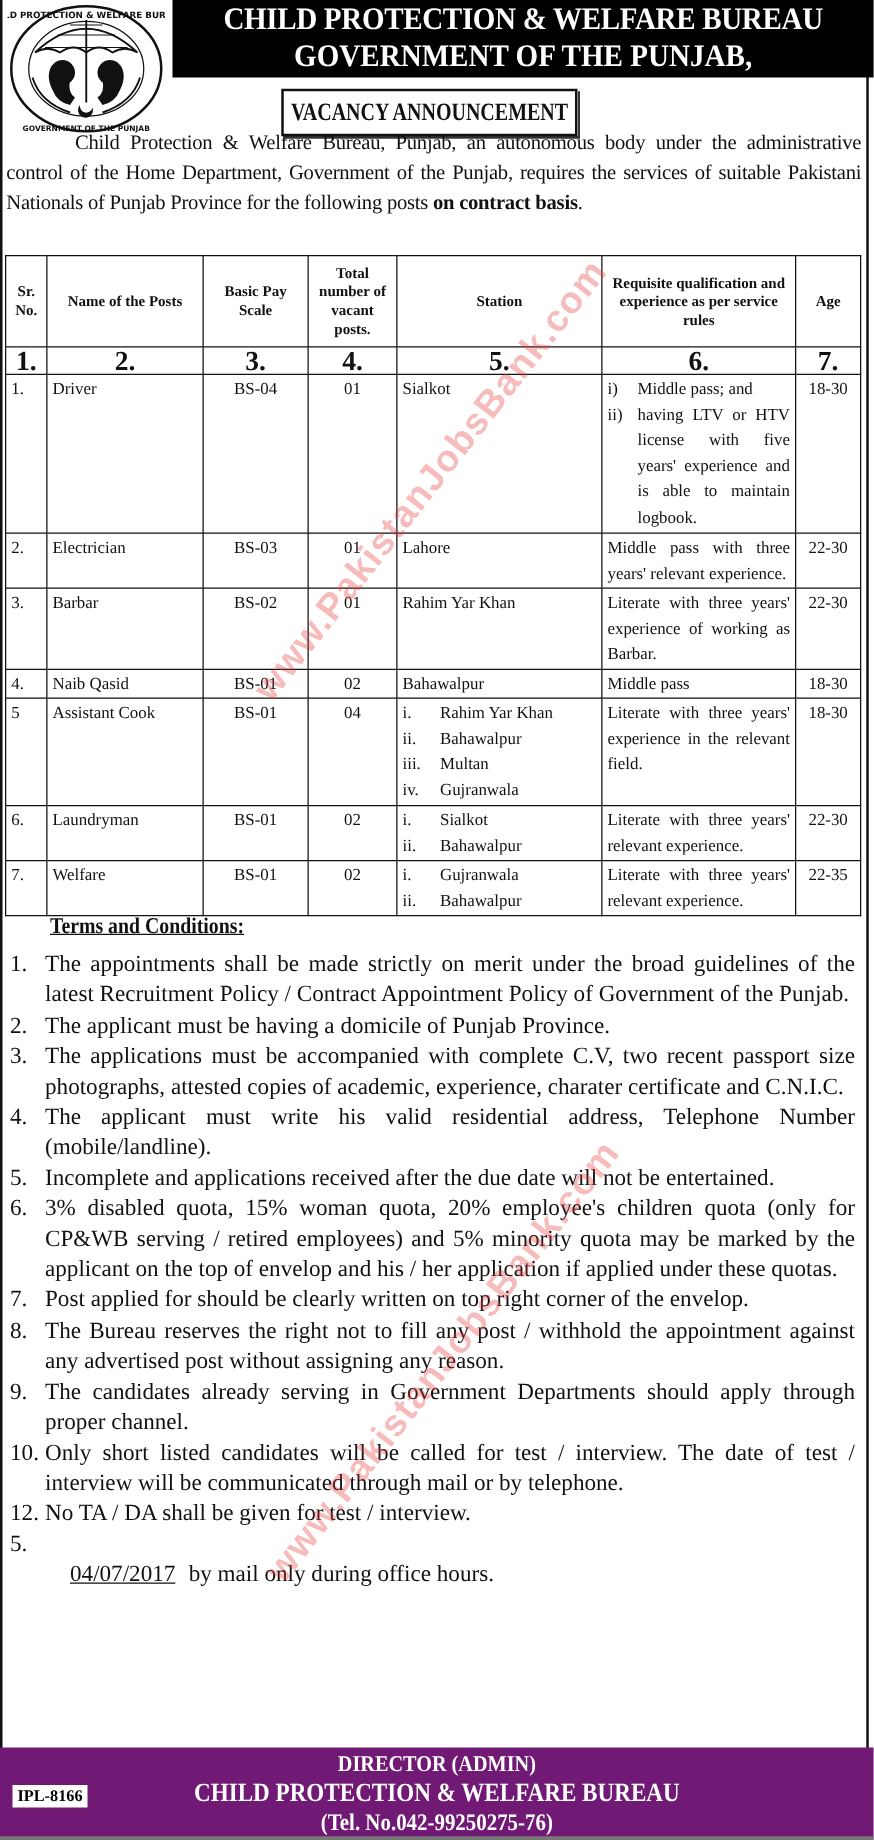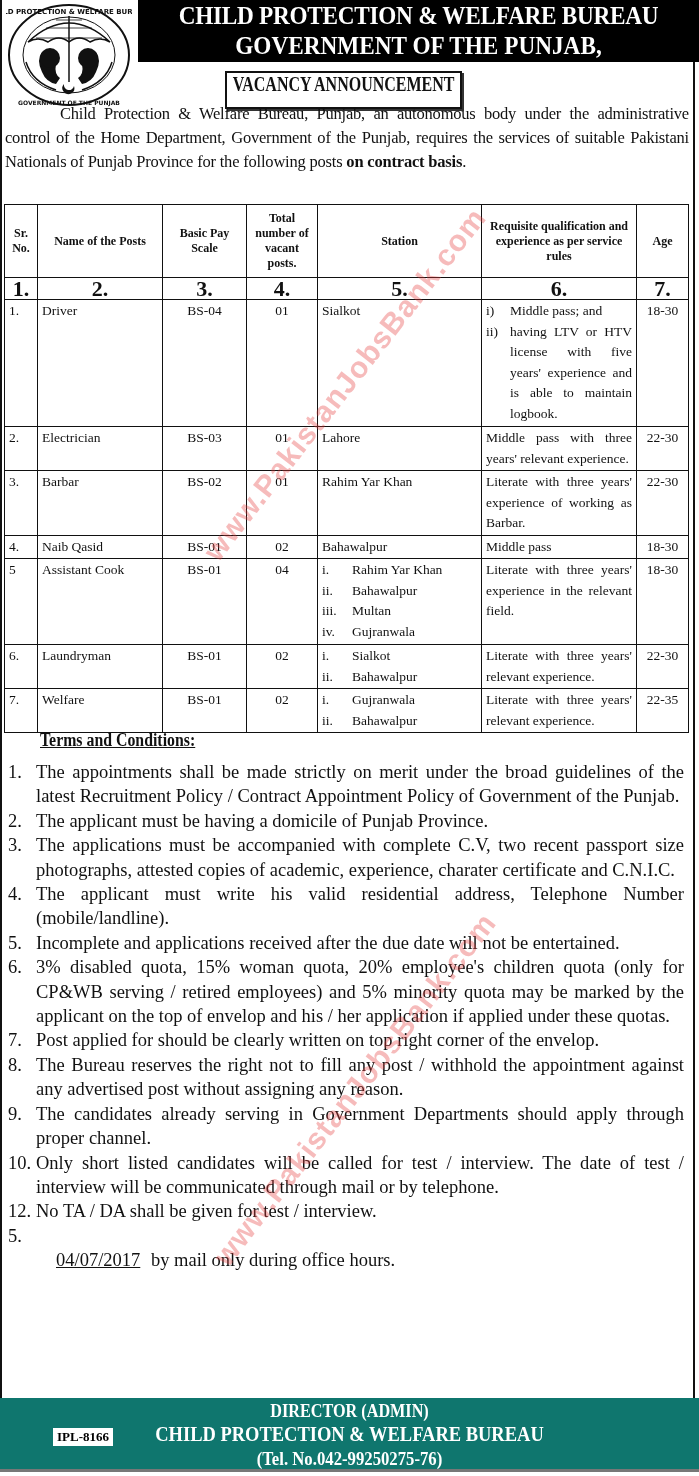--- a/index.html
+++ b/index.html
@@ -16,21 +16,21 @@
   }
   .header-bar {
     position: absolute; left: 138px; top: 0; width: 561px; height: 62px; background: #000;
     color: #fff; text-align: center; font-weight: bold;
   }
   .header-bar .l1 { font-size: 25px; line-height: 30px; letter-spacing: -0.3px; transform: scaleX(0.93); transform-origin: center; white-space: nowrap; margin-top: 1px; }
   .header-bar .l2 { font-size: 25px; line-height: 30px; transform: scaleX(0.93); white-space: nowrap; }
   .vacancy-box {
     position: absolute; left: 225px; top: 71px; width: 237px; height: 38px; border: 2px solid #111;
     box-sizing: border-box; box-shadow: 2px 2px 0 #333;
-    display: flex; justify-content: center;
+    display: flex; align-items: center; justify-content: center;
     font-size: 20px; font-weight: bold; white-space: nowrap;
   }
   .vacancy-box span { display: inline-block; transform: scaleX(0.8); }
   .intro {
     position: absolute; left: 5px; top: 102px; width: 684px; font-size: 16.5px; line-height: 24px;
     text-align: justify; letter-spacing: -0.2px;
   }
   .intro .ind { display: inline-block; width: 55px; }
   .intro b { font-weight: bold; }
 
@@ -57,29 +57,29 @@
   .terms {
     position: absolute; left: 8px; top: 760px; width: 676px; font-size: 18.5px; line-height: 24.4px;
     margin: 0; padding: 0; list-style: none;
   }
   .terms li { display: flex; text-align: justify; }
   .terms .tn { width: 28px; flex: none; }
   .terms .tt { flex: 1; }
   .deadline { font-weight: normal; text-decoration: underline; padding: 0 6px 0 20px; }
 
   .footer-bar {
-    position: absolute; left: 0; top: 1398px; width: 699px; height: 74px; background: #0f766e; color: #fff;
+    position: absolute; left: 0; top: 1398px; width: 699px; height: 74px; background: #701a75; color: #fff;
     text-align: center; font-weight: bold; border-bottom: 3px solid #777; box-sizing: border-box;
   }
   .footer-bar .f1 { font-size: 18px; line-height: 22px; margin-top: 2px; transform: scaleX(0.9); }
   .footer-bar .f2 { font-size: 21px; line-height: 25px; transform: scaleX(0.88); white-space: nowrap; }
   .footer-bar .f3 { font-size: 19px; line-height: 23px; transform: scaleX(0.88); }
   .ipl {
     position: absolute; left: 10px; top: 30px; background: #fff; color: #000; font-size: 13px; font-weight: bold;
-    padding: 1px 4px; line-height: 16px; margin-left: 43px;
+    padding: 1px 4px; line-height: 16px;
   }
   .watermark {
     position: absolute; color: rgba(230, 60, 60, 0.35); font-family: "Liberation Sans", sans-serif;
     font-size: 30px; font-weight: bold; transform: rotate(-52deg); transform-origin: left center; white-space: nowrap;
     pointer-events: none; letter-spacing: 1px;
   }
 </style>
 </head>
 <body>
 

